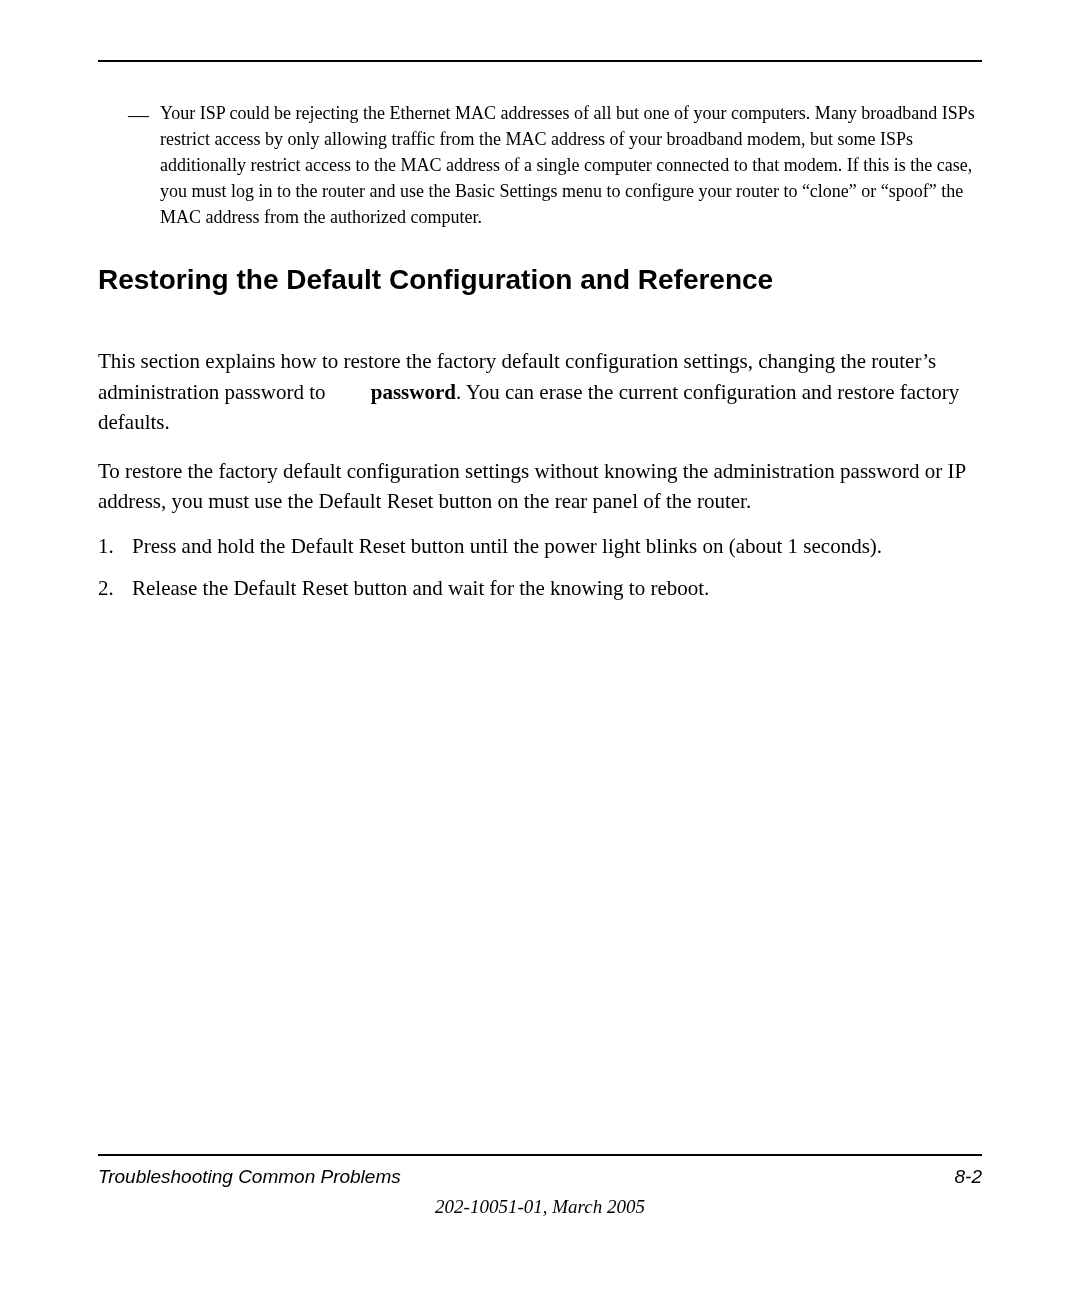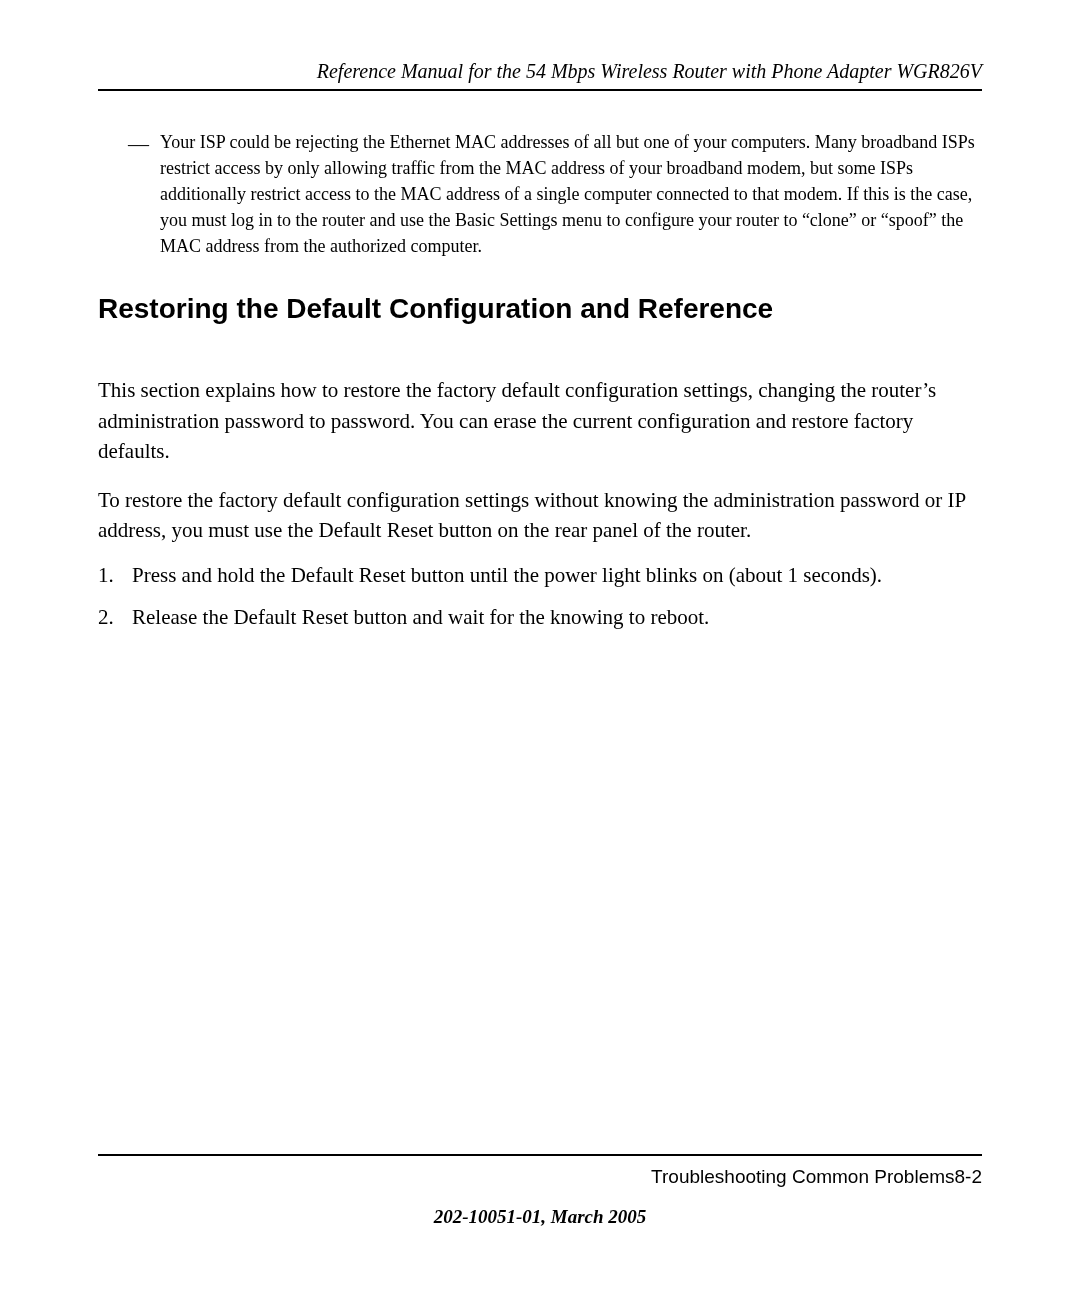--- a/index.html
+++ b/index.html
@@ -52,21 +52,22 @@
     }
     .para {
       font-size: 21px;
       line-height: 1.45;
       margin-bottom: 18px;
     }
     .para.last-intro {
       margin-bottom: 14px;
     }
     .bold-word {
-      font-weight: normal;
+      font-weight: bold;
+      margin-left: 40px;
     }
     .ol-item {
       display: flex;
       font-size: 21px;
       line-height: 1.45;
       margin-bottom: 12px;
     }
     .ol-num {
       width: 34px;
       flex-shrink: 0;
@@ -86,41 +87,40 @@
       right: 98px;
       bottom: 108px;
     }
     .footer-rule {
       border: none;
       border-top: 2px solid #000;
       margin-bottom: 10px;
     }
     .footer-row {
       display: flex;
-      justify-content: flex-end;
+      justify-content: space-between;
       font-family: Arial, Helvetica, sans-serif;
       font-size: 19px;
+      font-style: italic;
     }
     .footer-center {
       position: absolute;
       left: 98px;
       right: 98px;
-      bottom: 68px;
+      bottom: 78px;
       text-align: center;
       font-style: italic;
       font-size: 19px;
       font-family: "Times New Roman", Times, serif;
-      font-weight: bold;
     }
   </style>
 </head>
 <body>
 
 <div class="page">
-  <div class="header-text">Reference Manual for the 54 Mbps Wireless Router with Phone Adapter WGR826V</div>
   <hr class="header-rule">
 
   <div class="bullet-block">
     <div class="bullet-marker">—</div>
     <div class="bullet-text">Your ISP could be rejecting the Ethernet MAC addresses of all but one of your computers. Many broadband ISPs restrict access by only allowing traffic from the MAC address of your broadband modem, but some ISPs additionally restrict access to the MAC address of a single computer connected to that modem. If this is the case, you must log in to the router and use the Basic Settings menu to configure your router to “clone” or “spoof” the MAC address from the authorized computer.</div>
   </div>
 
   <h2 class="section-heading">Restoring the Default Configuration and Reference</h2>
 
   <p class="para">

